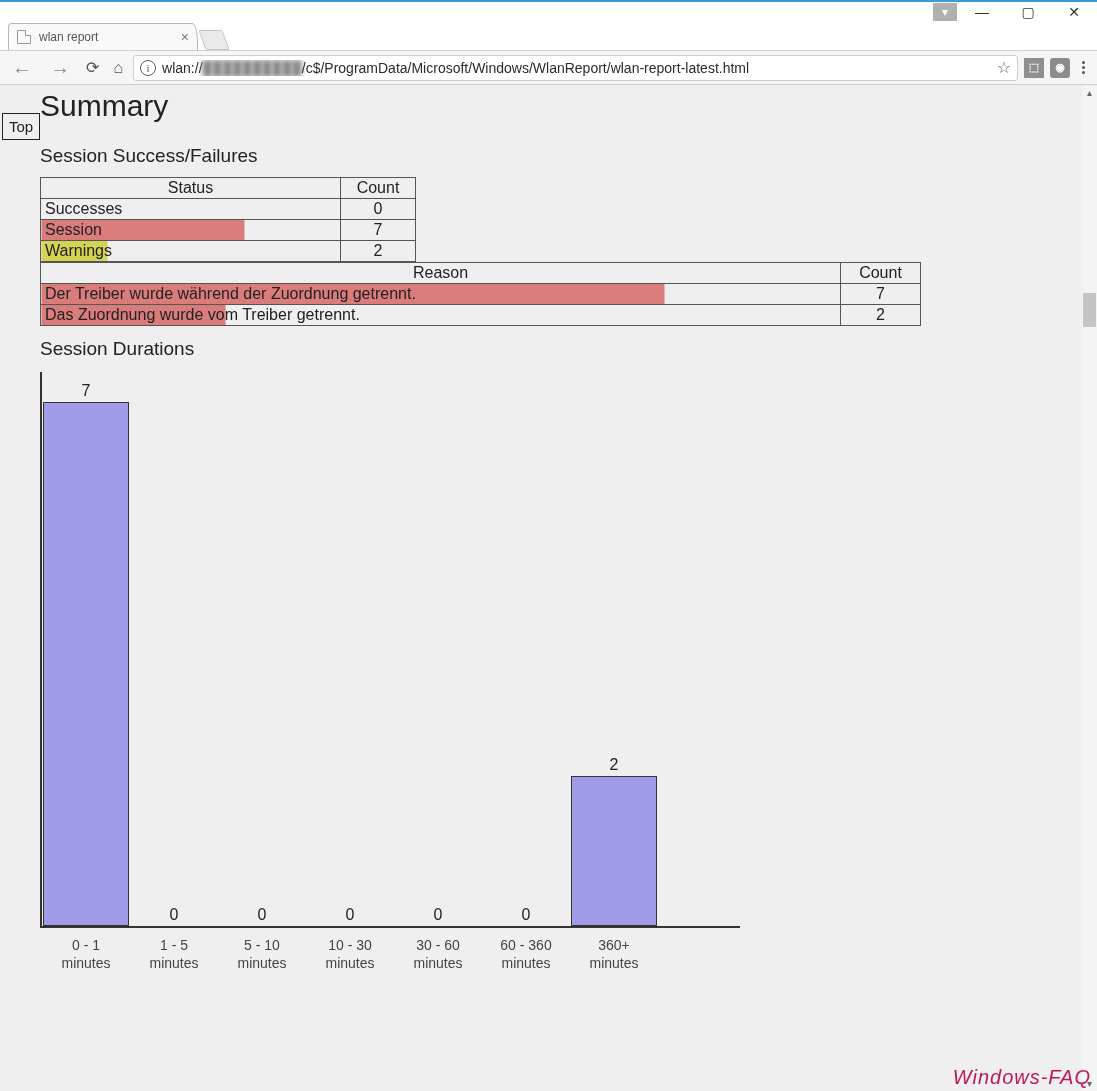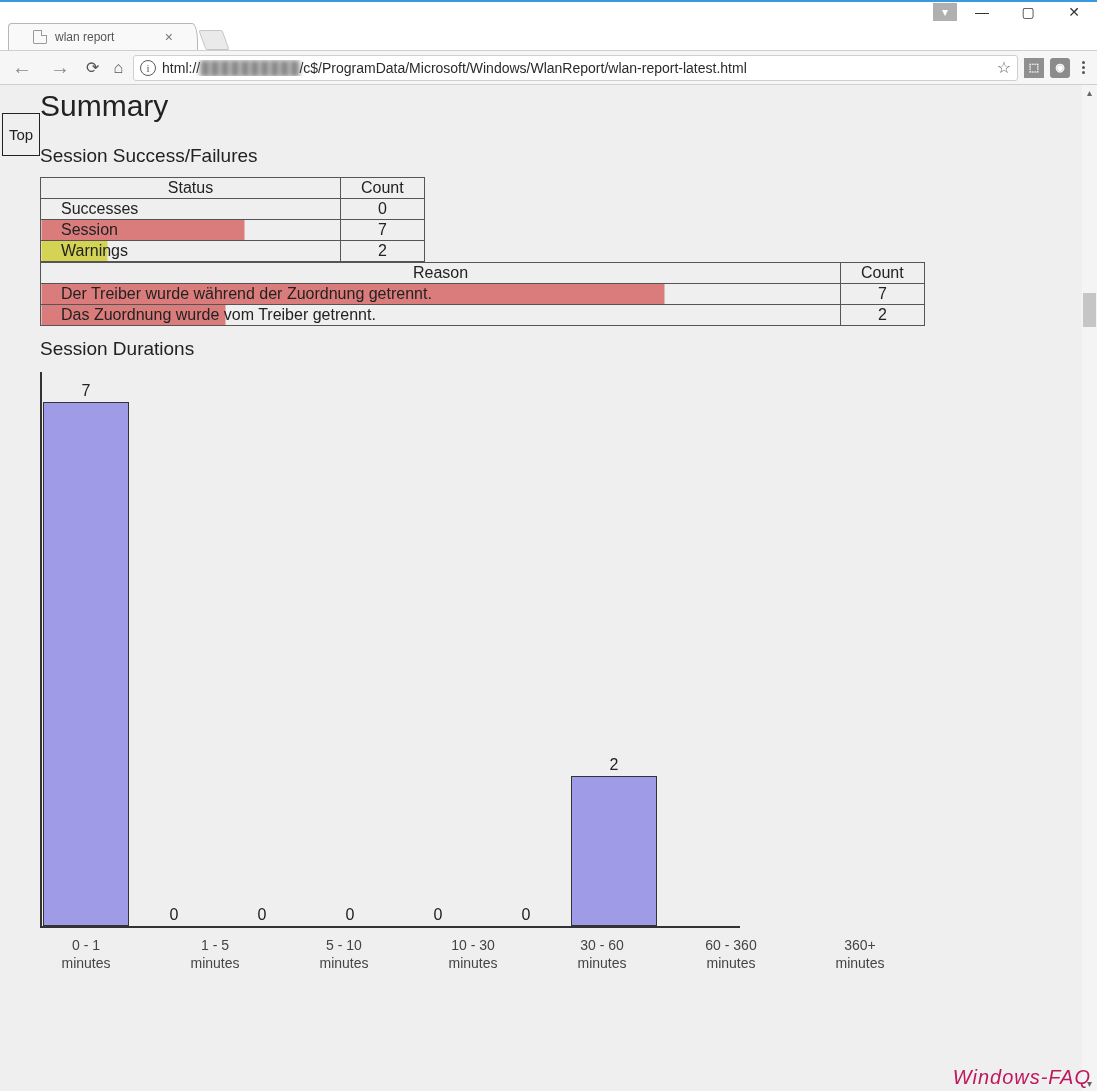--- a/index.html
+++ b/index.html
@@ -38,21 +38,21 @@
   }
   .tab {
     height: 27px;
     width: 190px;
     border: 1px solid #b7b7b7;
     border-bottom: none;
     border-top-left-radius: 4px;
     border-top-right-radius: 6px 18px;
     background: #f9f9f9;
     display:flex; align-items:center;
-    padding: 0 24px;
+    padding: 0 8px;
     gap: 8px;
     font-size: 12px; color:#555;
     position: relative;
   }
   .tab .page-icon { width:14px; height:14px; border:1px solid #999; border-radius:1px; position:relative; }
   .tab .page-icon::after { content:""; position:absolute; right:-1px; top:-1px; width:5px; height:5px; background:#f9f9f9; border-left:1px solid #999; border-bottom:1px solid #999;}
   .tab .close-x { margin-left:auto; font-size:14px; color:#777; }
   .newtab {
     width: 24px; height:20px; margin-left:4px;
     background:#eaeaea; border:1px solid #c6c6c6;
@@ -88,45 +88,45 @@
     position:relative;
     overflow:hidden;
   }
   .content {
     padding: 4px 0 0 40px;
     font-family: "Segoe UI Light","Segoe UI",Arial,sans-serif;
     color:#222;
   }
   .top-btn {
     position:absolute; left:2px; top:28px;
-    border:1.5px solid #222; padding:12px 6px; font-size:15px; background:#efefef;
+    border:1.5px solid #222; padding:4px 6px; font-size:15px; background:#efefef;
   }
   h1.summary { font-size:30px; font-weight:400; color:#222; margin-bottom:22px;}
   h2.sub { font-size:19px; font-weight:400; color:#222; margin:12px 0 10px;}
   table.data {
     border-collapse: collapse; font-size:16px; font-weight:300;
   }
-  table.data th, table.data td { border:1px solid #555; padding:1px 20px; text-align:left; font-weight:400;}
+  table.data th, table.data td { border:1px solid #555; padding:1px 4px; text-align:left; font-weight:400;}
   table.data th { text-align:center; font-weight:400; background:#efefef;}
   table.data td.count { text-align:center;}
   .tbl1 th.status{width:300px;} .tbl1 th.count{width:75px;}
   .tbl2 th.reason{width:800px;margin-top:18px;} .tbl2 th.count{width:80px;}
   .bar-red { background: linear-gradient(to right,#db7c7c var(--p),#efefef var(--p));}
   .bar-yel { background: linear-gradient(to right,#d4d354 var(--p),#efefef var(--p));}
   
   .chart {
     position:relative; margin-top:12px; height:600px; width:700px;
   }
   .chart .yaxis { position:absolute; left:0; top:0; bottom:44px; width:2px; background:#333;}
   .chart .xaxis { position:absolute; left:0; right:0; bottom:44px; height:2px; background:#333;}
   .chart .bars { position:absolute; left:2px; bottom:46px; top:0; display:flex; align-items:flex-end;}
   .chart .barcol { width:88px; display:flex; flex-direction:column; align-items:center; justify-content:flex-end; height:100%;}
   .chart .barcol .val { font-size:16px; font-weight:400; margin-bottom:2px;}
   .chart .barcol .bar { background:#9f9be6; border:1px solid #333; width:86px;}
-  .chart .labels { position:absolute; left:2px; bottom:0; display:flex;gap:41px;}
+  .chart .labels { position:absolute; left:2px; bottom:0; display:flex;}
   .chart .labels .lab { width:88px; text-align:center; font-size:14px; font-weight:300; color:#444; line-height:1.25;}
   
   .vscroll { position:absolute; right:0; top:0; width:15px; height:100%; background:#f4f4f4;}
   .vscroll .up, .vscroll .dn { height:15px; display:flex;align-items:center;justify-content:center;font-size:10px;color:#666;}
   .vscroll .thumb { position:absolute; right:1px; width:13px; background:#c5c5c5; }
   
   .wmark { position:absolute; right:6px; bottom:2px; font-size:20px; color:#be185d; font-weight:400; letter-spacing:1px; font-style:italic;}
 </style>
 </head>
 <body>
@@ -148,21 +148,21 @@
 </div>
 
 <div class="toolbar">
   <span class="nav-arrow">←</span>
   <span class="nav-arrow">→</span>
   <span class="reload">⟳</span>
   <span class="home-ic">⌂</span>
   <div class="omnibox">
     <span class="info-ic">i</span>
     <span class="url">
-      <span>html://</span><span class="blur">██████████</span><span>/c$/ProgramData/Microsoft/Windows/WlanReport/wlan-report-latest.html</span>
+      <span>wlan://</span><span class="blur">██████████</span><span>/c$/ProgramData/Microsoft/Windows/WlanReport/wlan-report-latest.html</span>
     </span>
     <span class="star-ic">☆</span>
   </div>
   <div class="ext-ic">⬚</div>
   <div class="ext-ic round">◉</div>
   <div class="menu-dots">
       <span></span>
       <span></span>
       <span></span>
     </div>

